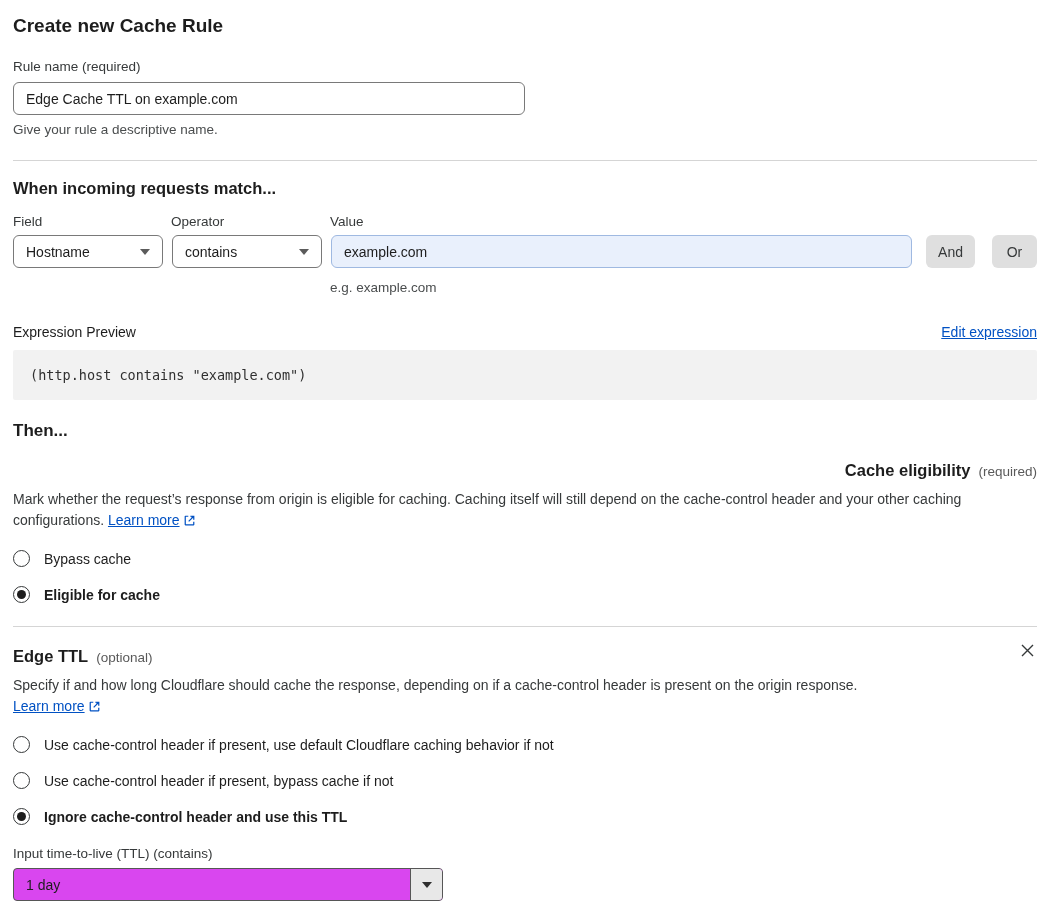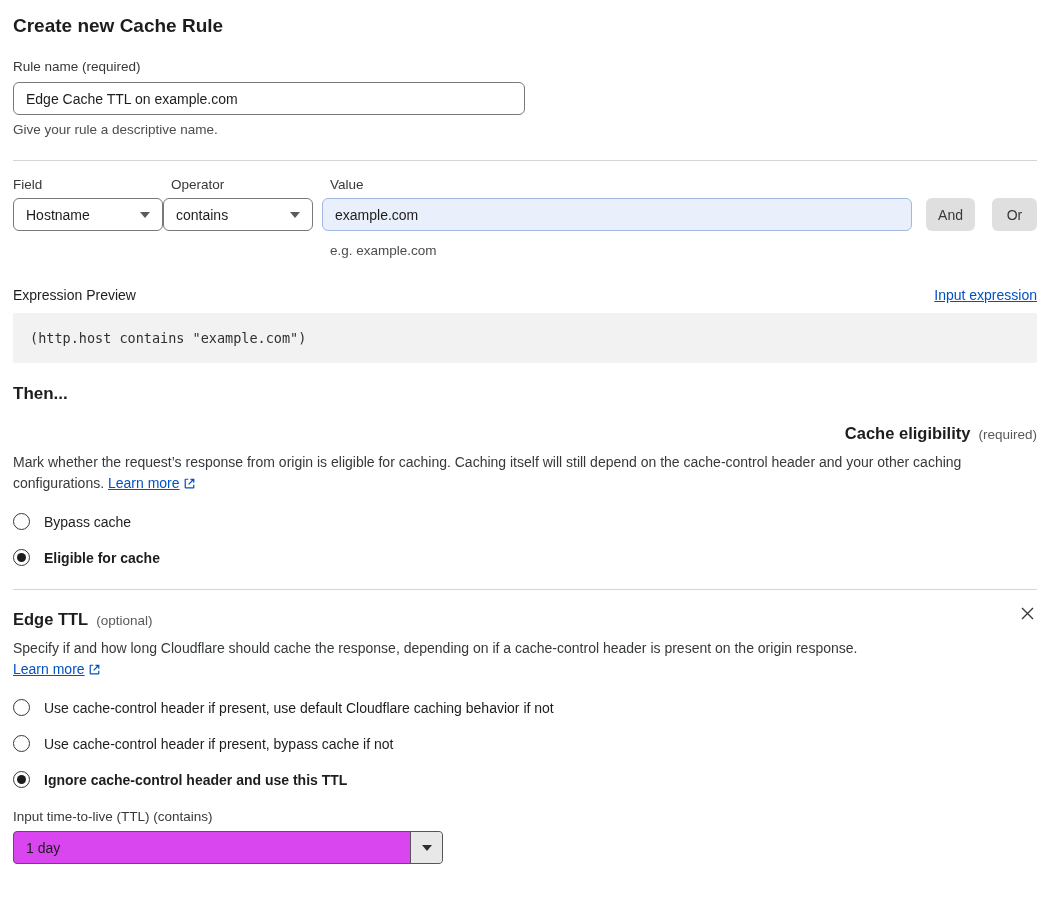--- a/index.html
+++ b/index.html
@@ -43,21 +43,21 @@
   .match-row { display: flex; align-items: center; margin-top: 6px; }
   .select {
     width: 150px; height: 33px;
     border: 1px solid #797979; border-radius: 6px;
     background: #fff;
     display: flex; align-items: center; justify-content: space-between;
     padding: 0 12px;
     cursor: pointer;
     font-size: 14px; color: #1d1d1d;
   }
-  .select + .select { }
+  .select + .select { margin-left: 9px; }
   .caret {
     width: 0; height: 0;
     border-left: 5px solid transparent;
     border-right: 5px solid transparent;
     border-top: 6px solid #5b5b5b;
   }
   .caret.dark { border-top-color: #2f2f2f; }
 
   .value-input {
     flex: 1;
@@ -166,20 +166,21 @@
 <div class="page">
 
   <h1 class="page-title">Create new Cache Rule</h1>
 
   <div class="field-label">Rule name (required)</div>
   <input class="text-input rule-name-input" type="text" value="Edge Cache TTL on example.com" style="">
   <div class="help-text">Give your rule a descriptive name.</div>
 
   <hr class="divider">
 
+  <h2 class="section-heading">When incoming requests match...</h2>
 
   <div class="match-labels">
     <div class="lbl-field">Field</div>
     <div class="lbl-operator">Operator</div>
     <div class="lbl-value">Value</div>
   </div>
 
   <div class="match-row">
     <div class="select">
       <span>Hostname</span>
@@ -190,21 +191,21 @@
       <span class="caret"></span>
     </div>
     <input class="text-input value-input" type="text" value="example.com" style="">
     <button class="chip-btn and">And</button>
     <button class="chip-btn or">Or</button>
   </div>
   <div class="help-text value-help">e.g. example.com</div>
 
   <div class="expr-row">
     <span class="expr-label">Expression Preview</span>
-    <a class="link">Input expression</a>
+    <a class="link">Edit expression</a>
   </div>
   <div class="code-box">
     <code>(http.host contains "example.com")</code>
   </div>
 
   <h2 class="then-heading">Then...</h2>
 
   <div class="subsection-heading">
     <h3>Cache eligibility</h3>
     <span class="badge">(required)</span>

